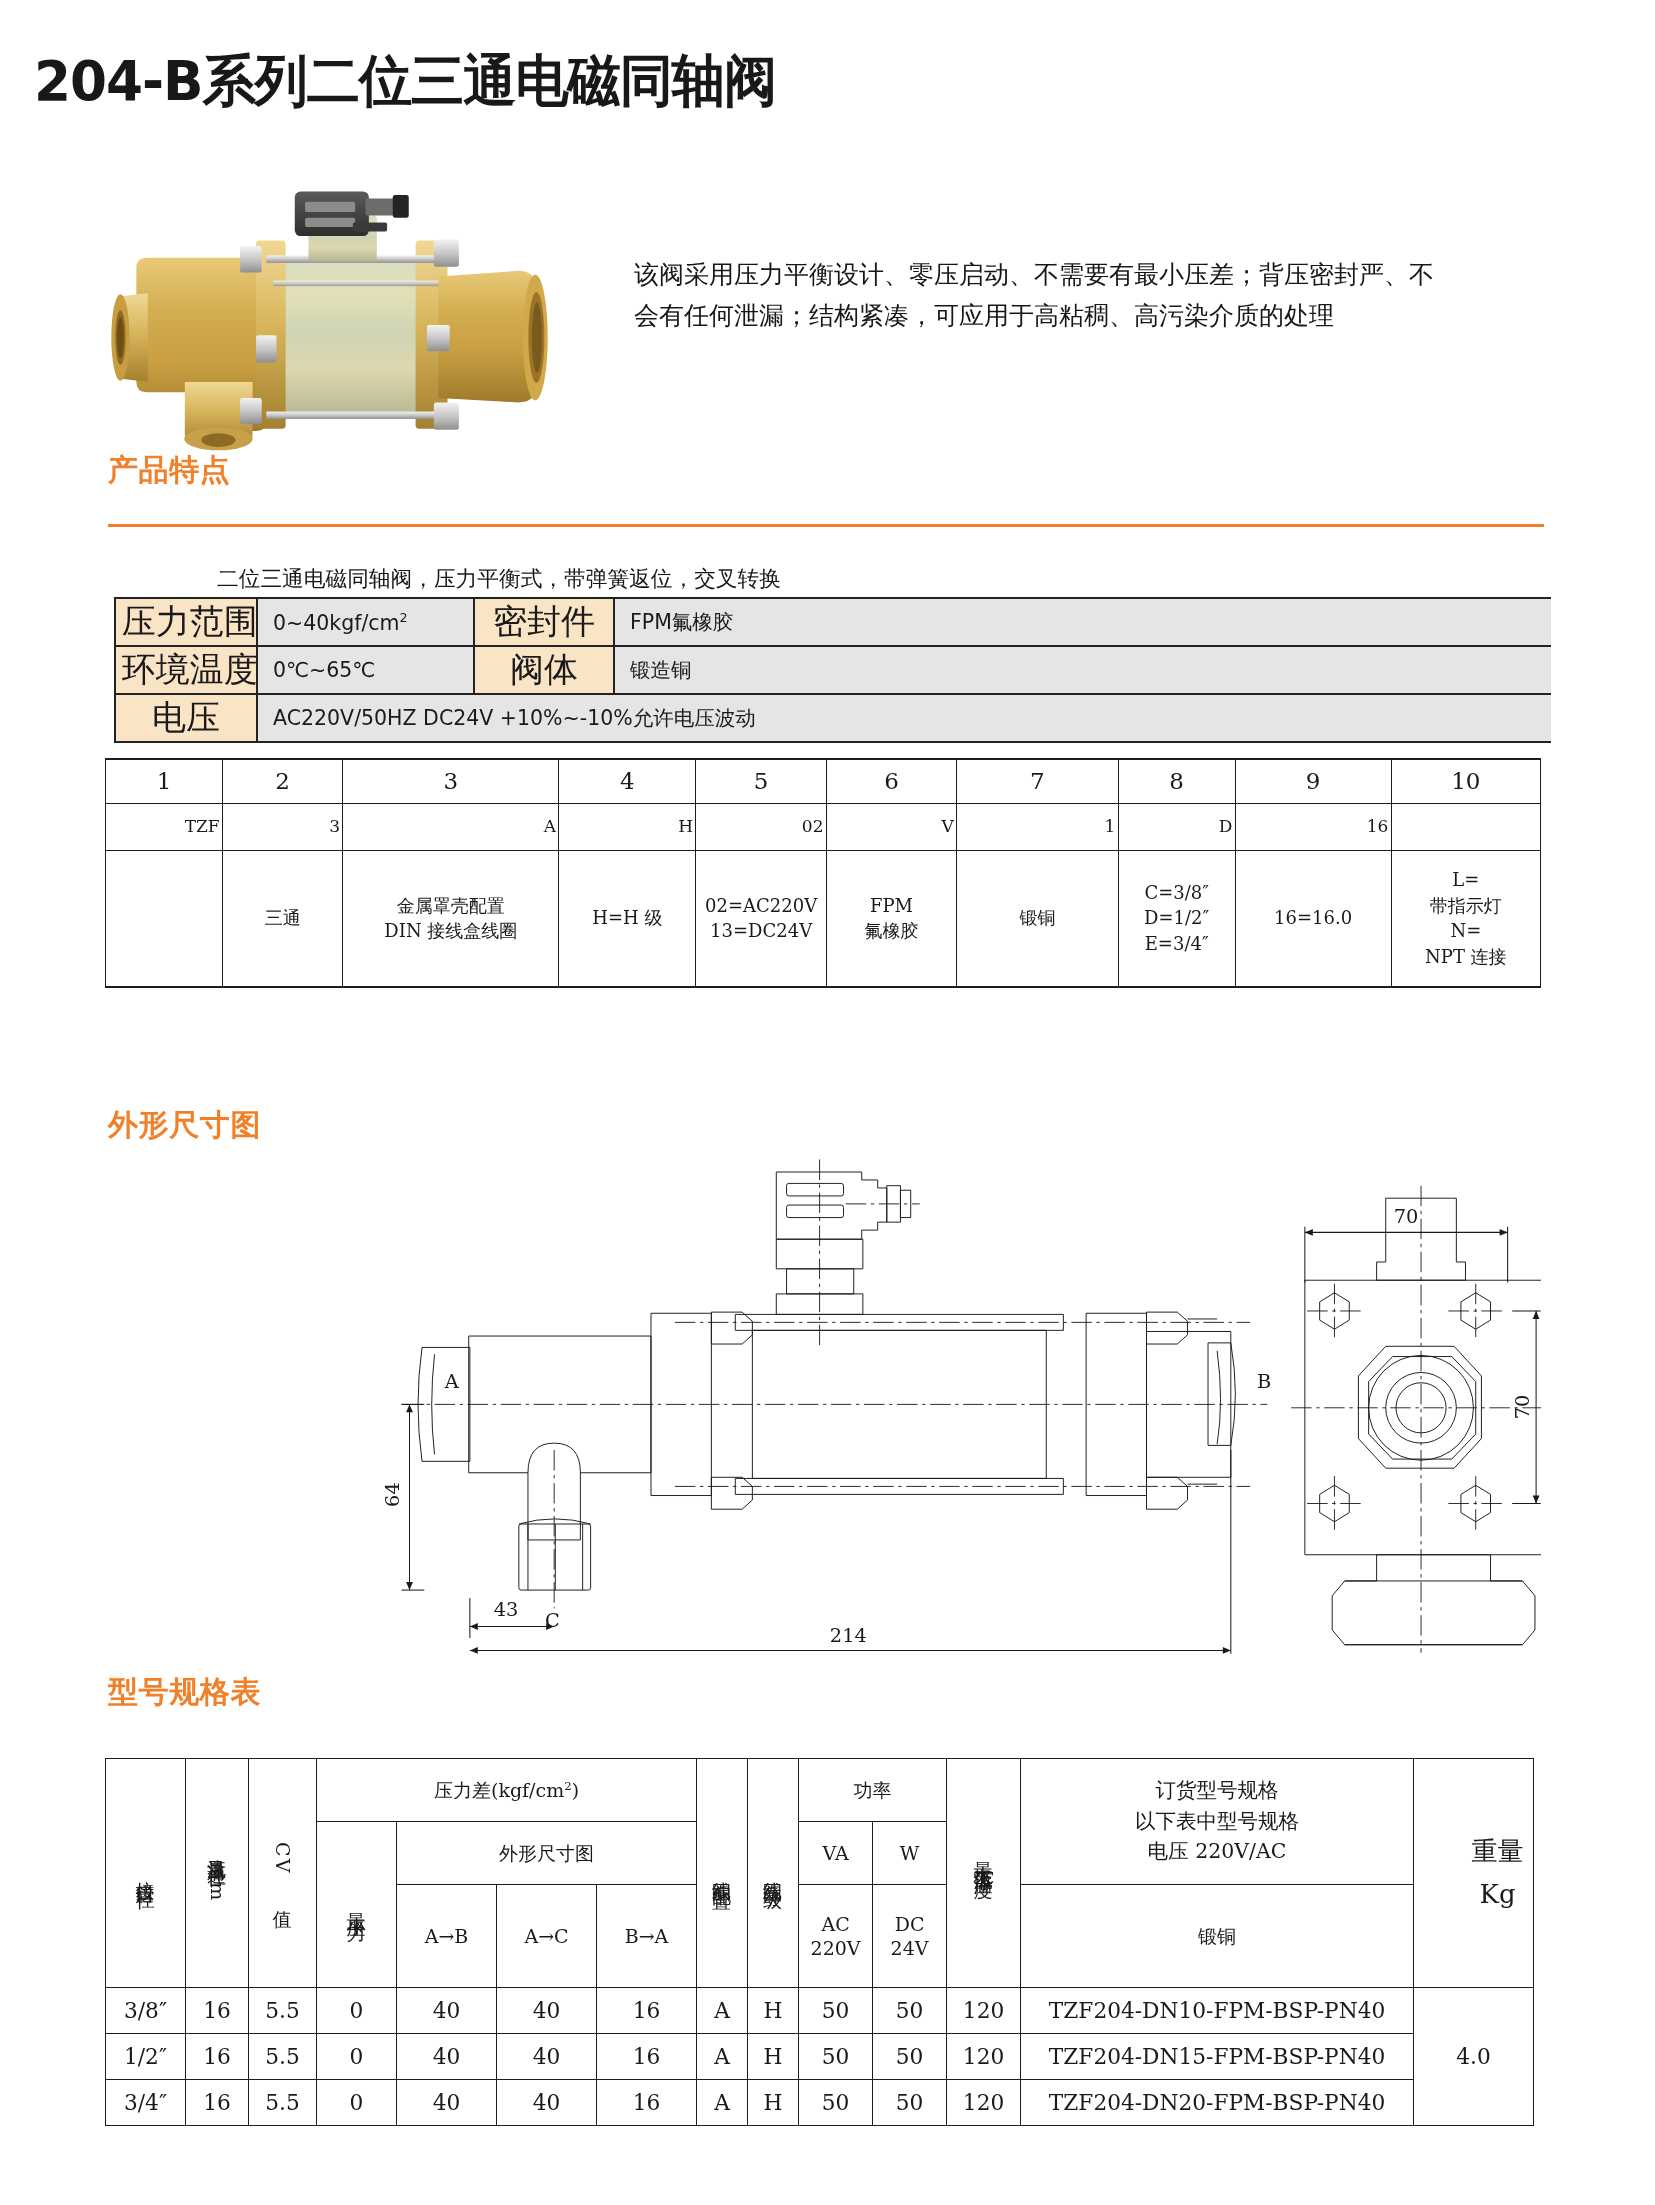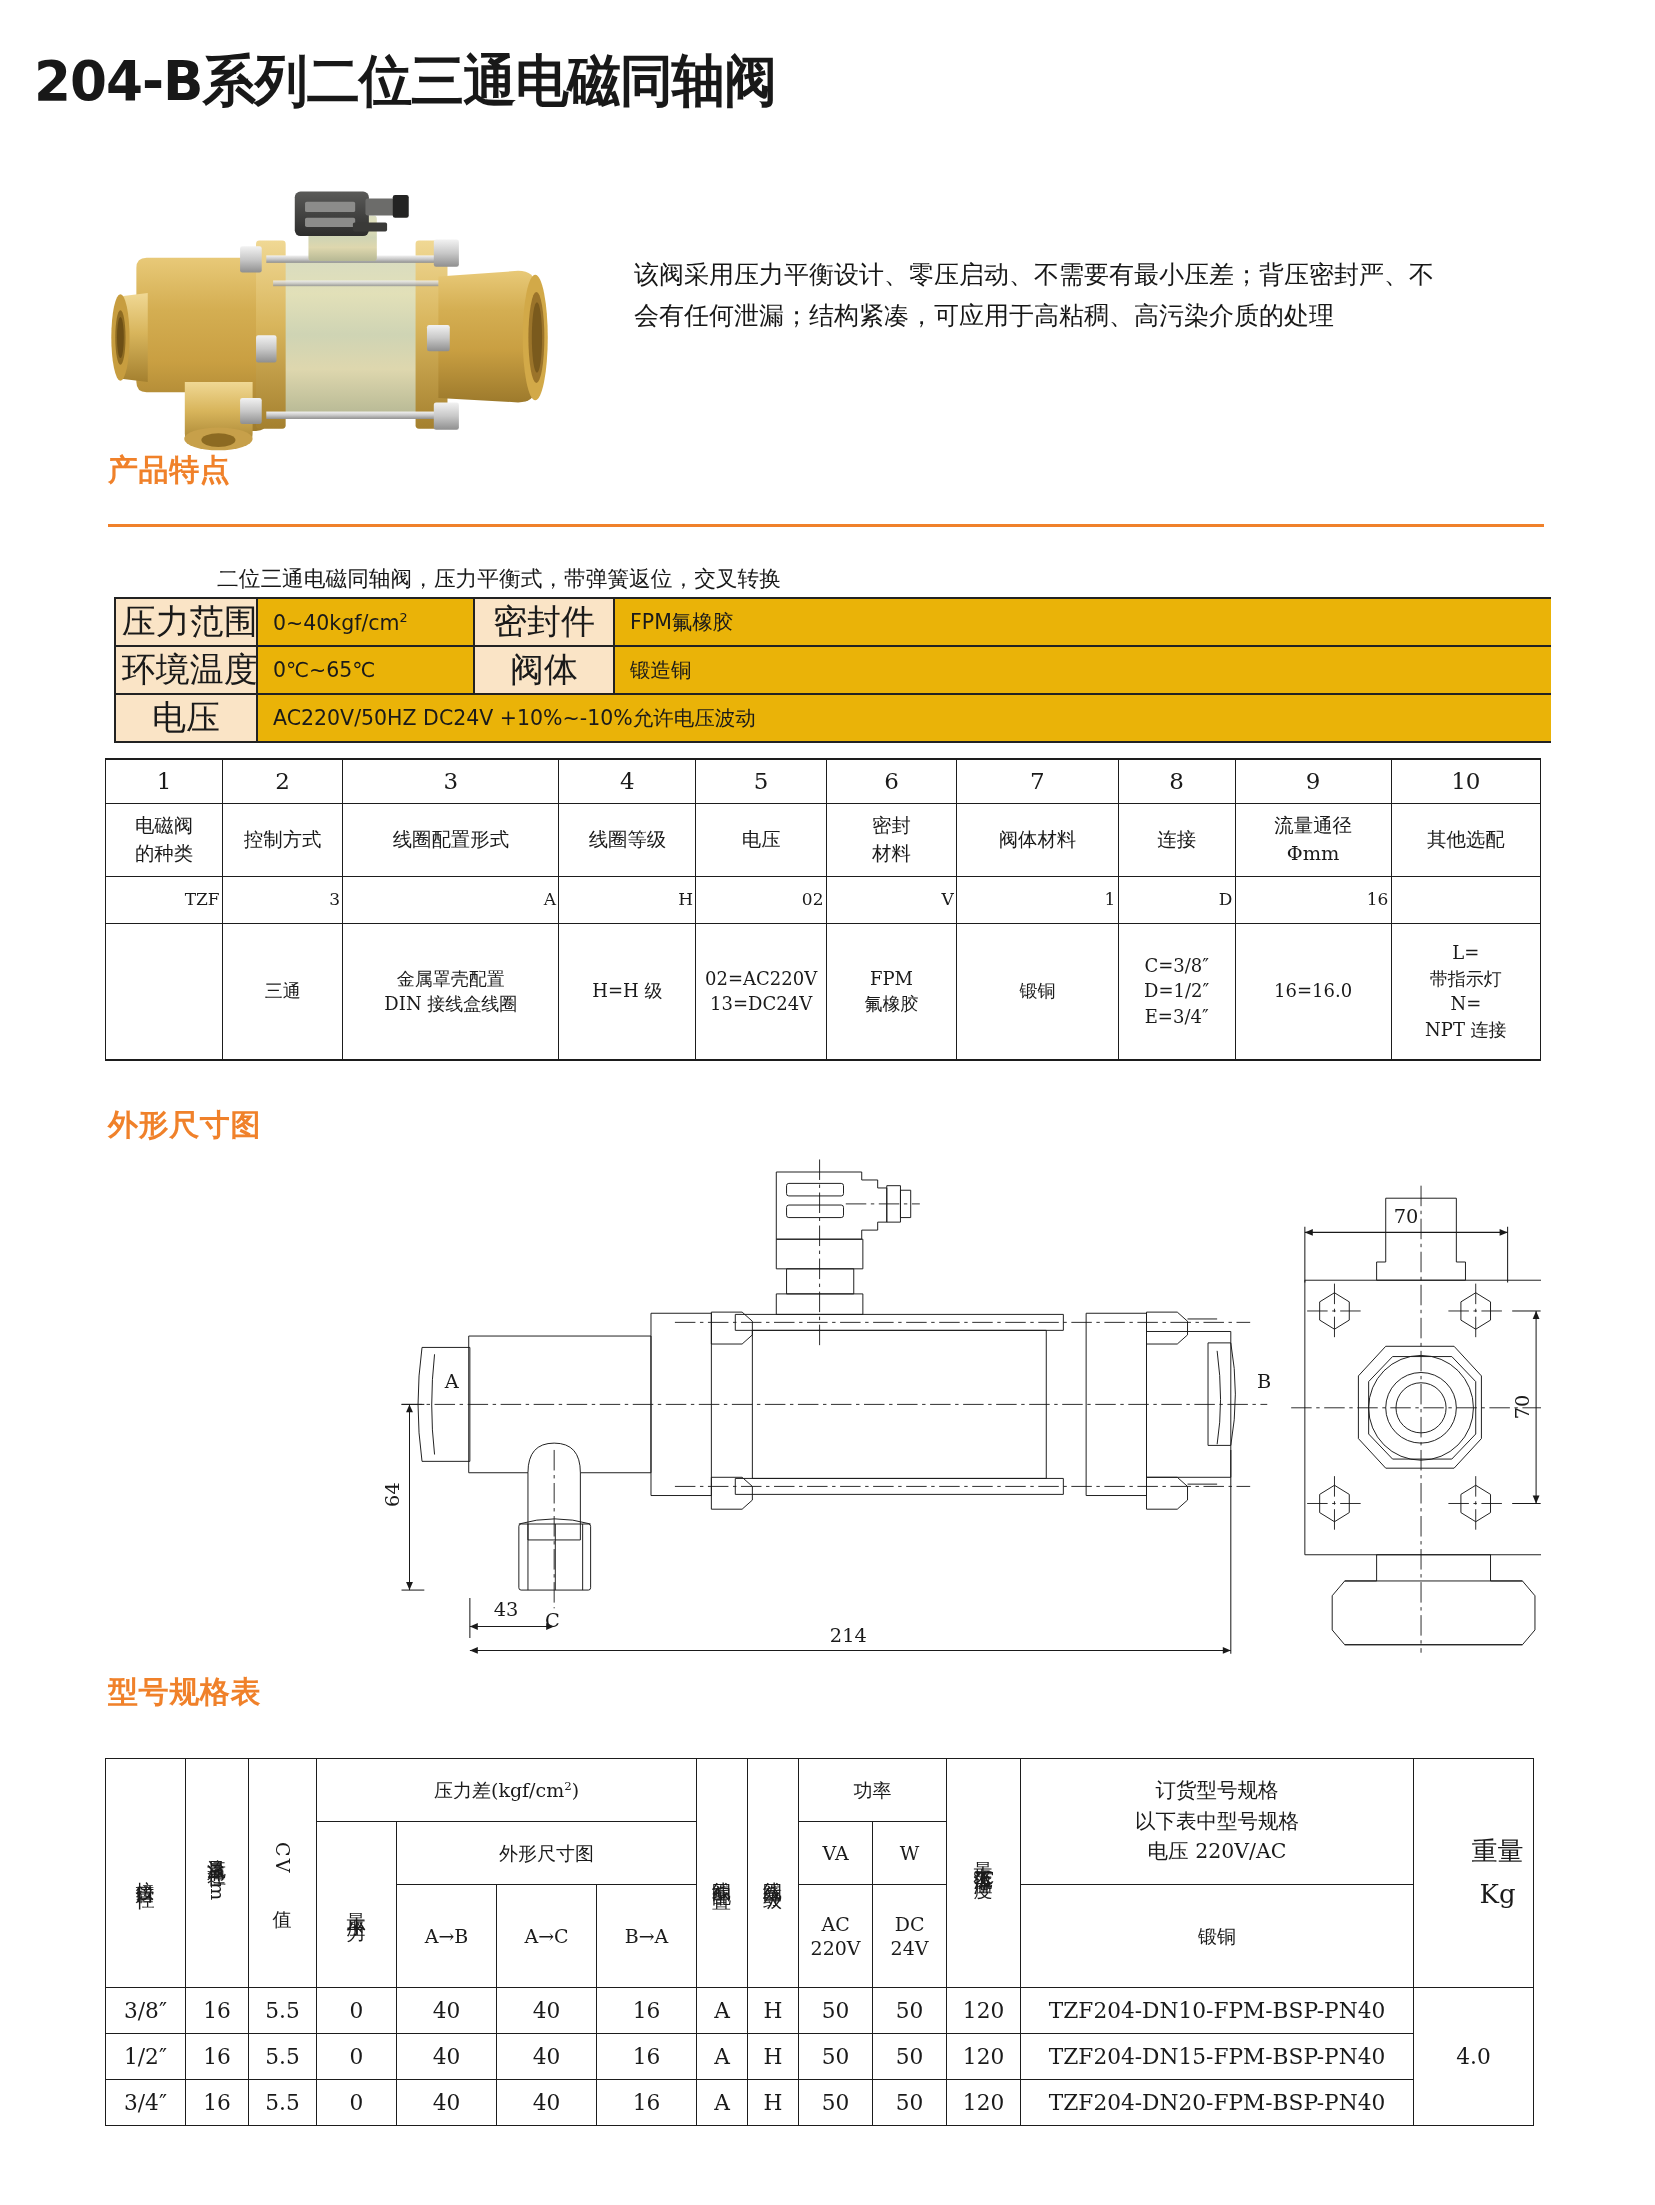--- a/index.html
+++ b/index.html
@@ -83,21 +83,21 @@
   }
   .spec-tbl tr + tr td { border-top: none; }
   .spec-tbl td.lbl {
     background: #FAE4C6;
     text-align: center;
     border-left: 2.3px solid #222;
     border-right: 2.3px solid #222;
     padding: 0 5.7px;
   }
   .spec-tbl td.val {
-    background: #eab308;
+    background: #e5e5e5;
     border-right: 2.3px solid #222;
   }
   .spec-tbl td.val-last { border-right: none; }
   .spec-tbl sup { font-size: 0.62em; vertical-align: super; }
 
   
   .code-tbl {
     position: absolute; left: 105px; top: 758px;
     width: 1436px;
     table-layout: fixed;
@@ -298,32 +298,20 @@
         <td>2</td>
         <td>3</td>
         <td>4</td>
         <td>5</td>
         <td>6</td>
         <td>7</td>
         <td>8</td>
         <td>9</td>
         <td>10</td>
       </tr>
-      <tr class="r-hdr">
-        <td>电磁阀<br>的种类</td>
-        <td>控制方式</td>
-        <td>线圈配置形式</td>
-        <td>线圈等级</td>
-        <td>电压</td>
-        <td>密封<br>材料</td>
-        <td>阀体材料</td>
-        <td>连接</td>
-        <td>流量通径<br>Φmm</td>
-        <td>其他选配</td>
-      </tr>
       <tr class="r-code">
         <td>TZF</td>
         <td>3</td>
         <td>A</td>
         <td>H</td>
         <td>02</td>
         <td>V</td>
         <td>1</td>
         <td>D</td>
         <td>16</td>

